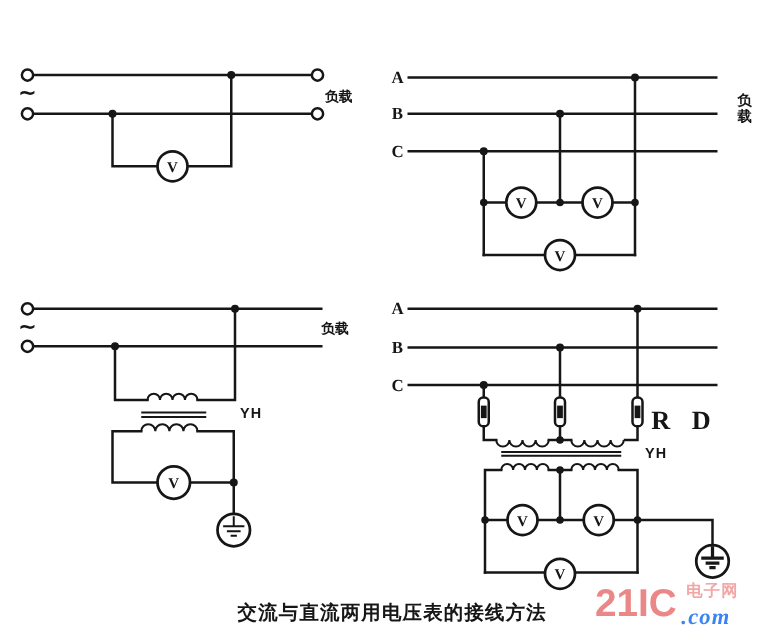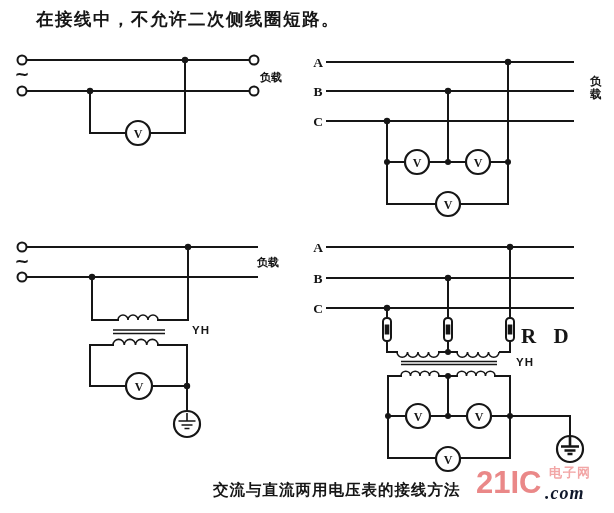--- a/index.html
+++ b/index.html
@@ -1,21 +1,21 @@
 <!DOCTYPE html>
 <html><head>
 <meta charset="utf-8">
 <style>
   html,body{margin:0;padding:0;}
   body{width:614px;height:513px;position:relative;background:#ffffff;overflow:hidden;
        font-family:"Liberation Serif", serif;color:#161616;}
   .stage{position:absolute;inset:0;}
   .txt{position:absolute;white-space:nowrap;}
   .title{left:36px;top:7px;font-size:17.5px;font-weight:bold;letter-spacing:1.5px;}
-  .caption{left:213px;top:480px;font-size:15.5px;font-weight:bold;letter-spacing:1px;}
+  .caption{left:190px;top:480px;font-size:15.5px;font-weight:bold;letter-spacing:1px;}
   .load-vert{left:590px;top:75px;width:13px;font-size:11.5px;line-height:13px;
              word-break:break-all;white-space:normal;font-weight:bold;}
   .wm-brand{left:476px;top:465px;font-size:31px;font-weight:bold;
             font-family:"Liberation Sans",sans-serif;letter-spacing:0px;}
   .wm-site{left:549px;top:464px;font-size:13px;font-weight:bold;letter-spacing:1px;}
   .wm-dom{left:545px;top:483px;font-size:18px;font-weight:bold;font-style:italic;
           font-family:"Liberation Serif",serif;letter-spacing:1px;}
   svg{position:absolute;left:0;top:0;}
   svg *{vector-effect:non-scaling-stroke;}
   .w{stroke:#161616;stroke-width:2;fill:none;stroke-linecap:square;}
@@ -36,21 +36,20 @@
   .yh{font-family:"Liberation Sans",sans-serif;font-size:11.5px;font-weight:bold;
       fill:#161616;letter-spacing:1px;}
   .rd{font-family:"Liberation Serif",serif;font-size:21px;font-weight:600;
       fill:#161616;letter-spacing:6px;}
 </style>
 </head>
 <body>
 
 <div class="stage">
 
-  <div class="txt title">在接线中，不允许二次侧线圈短路。</div>
 
   <svg width="614" height="513" viewBox="0 0 614 513">
 
     <g>
       <path class="w" d="M26.5 60 H249.5 M26.5 91 H249.5"></path>
       <circle class="term" cx="22" cy="60" r="4.5"></circle>
       <circle class="term" cx="22" cy="91" r="4.5"></circle>
       <circle class="term" cx="254" cy="60" r="4.5"></circle>
       <circle class="term" cx="254" cy="91" r="4.5"></circle>
       <path class="w" d="M185 60 V133 H150 M90 91 V133 H126"></path>
@@ -165,16 +164,16 @@
     </g>
   </svg>
 
   <div class="txt load-vert">负载</div>
 
   <div class="txt caption">交流与直流两用电压表的接线方法</div>
 
   <div>
     <div class="txt wm-brand" id="wm-brand" style="color: rgb(234, 136, 136);">21IC</div>
     <div class="txt wm-site" id="wm-site" style="color: rgb(242, 166, 166);">电子网</div>
-    <div class="txt wm-dom" id="wm-dom" style="color: #0f172a;">.com</div>
+    <div class="txt wm-dom" id="wm-dom" style="color: #3b82f6;">.com</div>
   </div>
 
 </div>
 
 </body></html>

